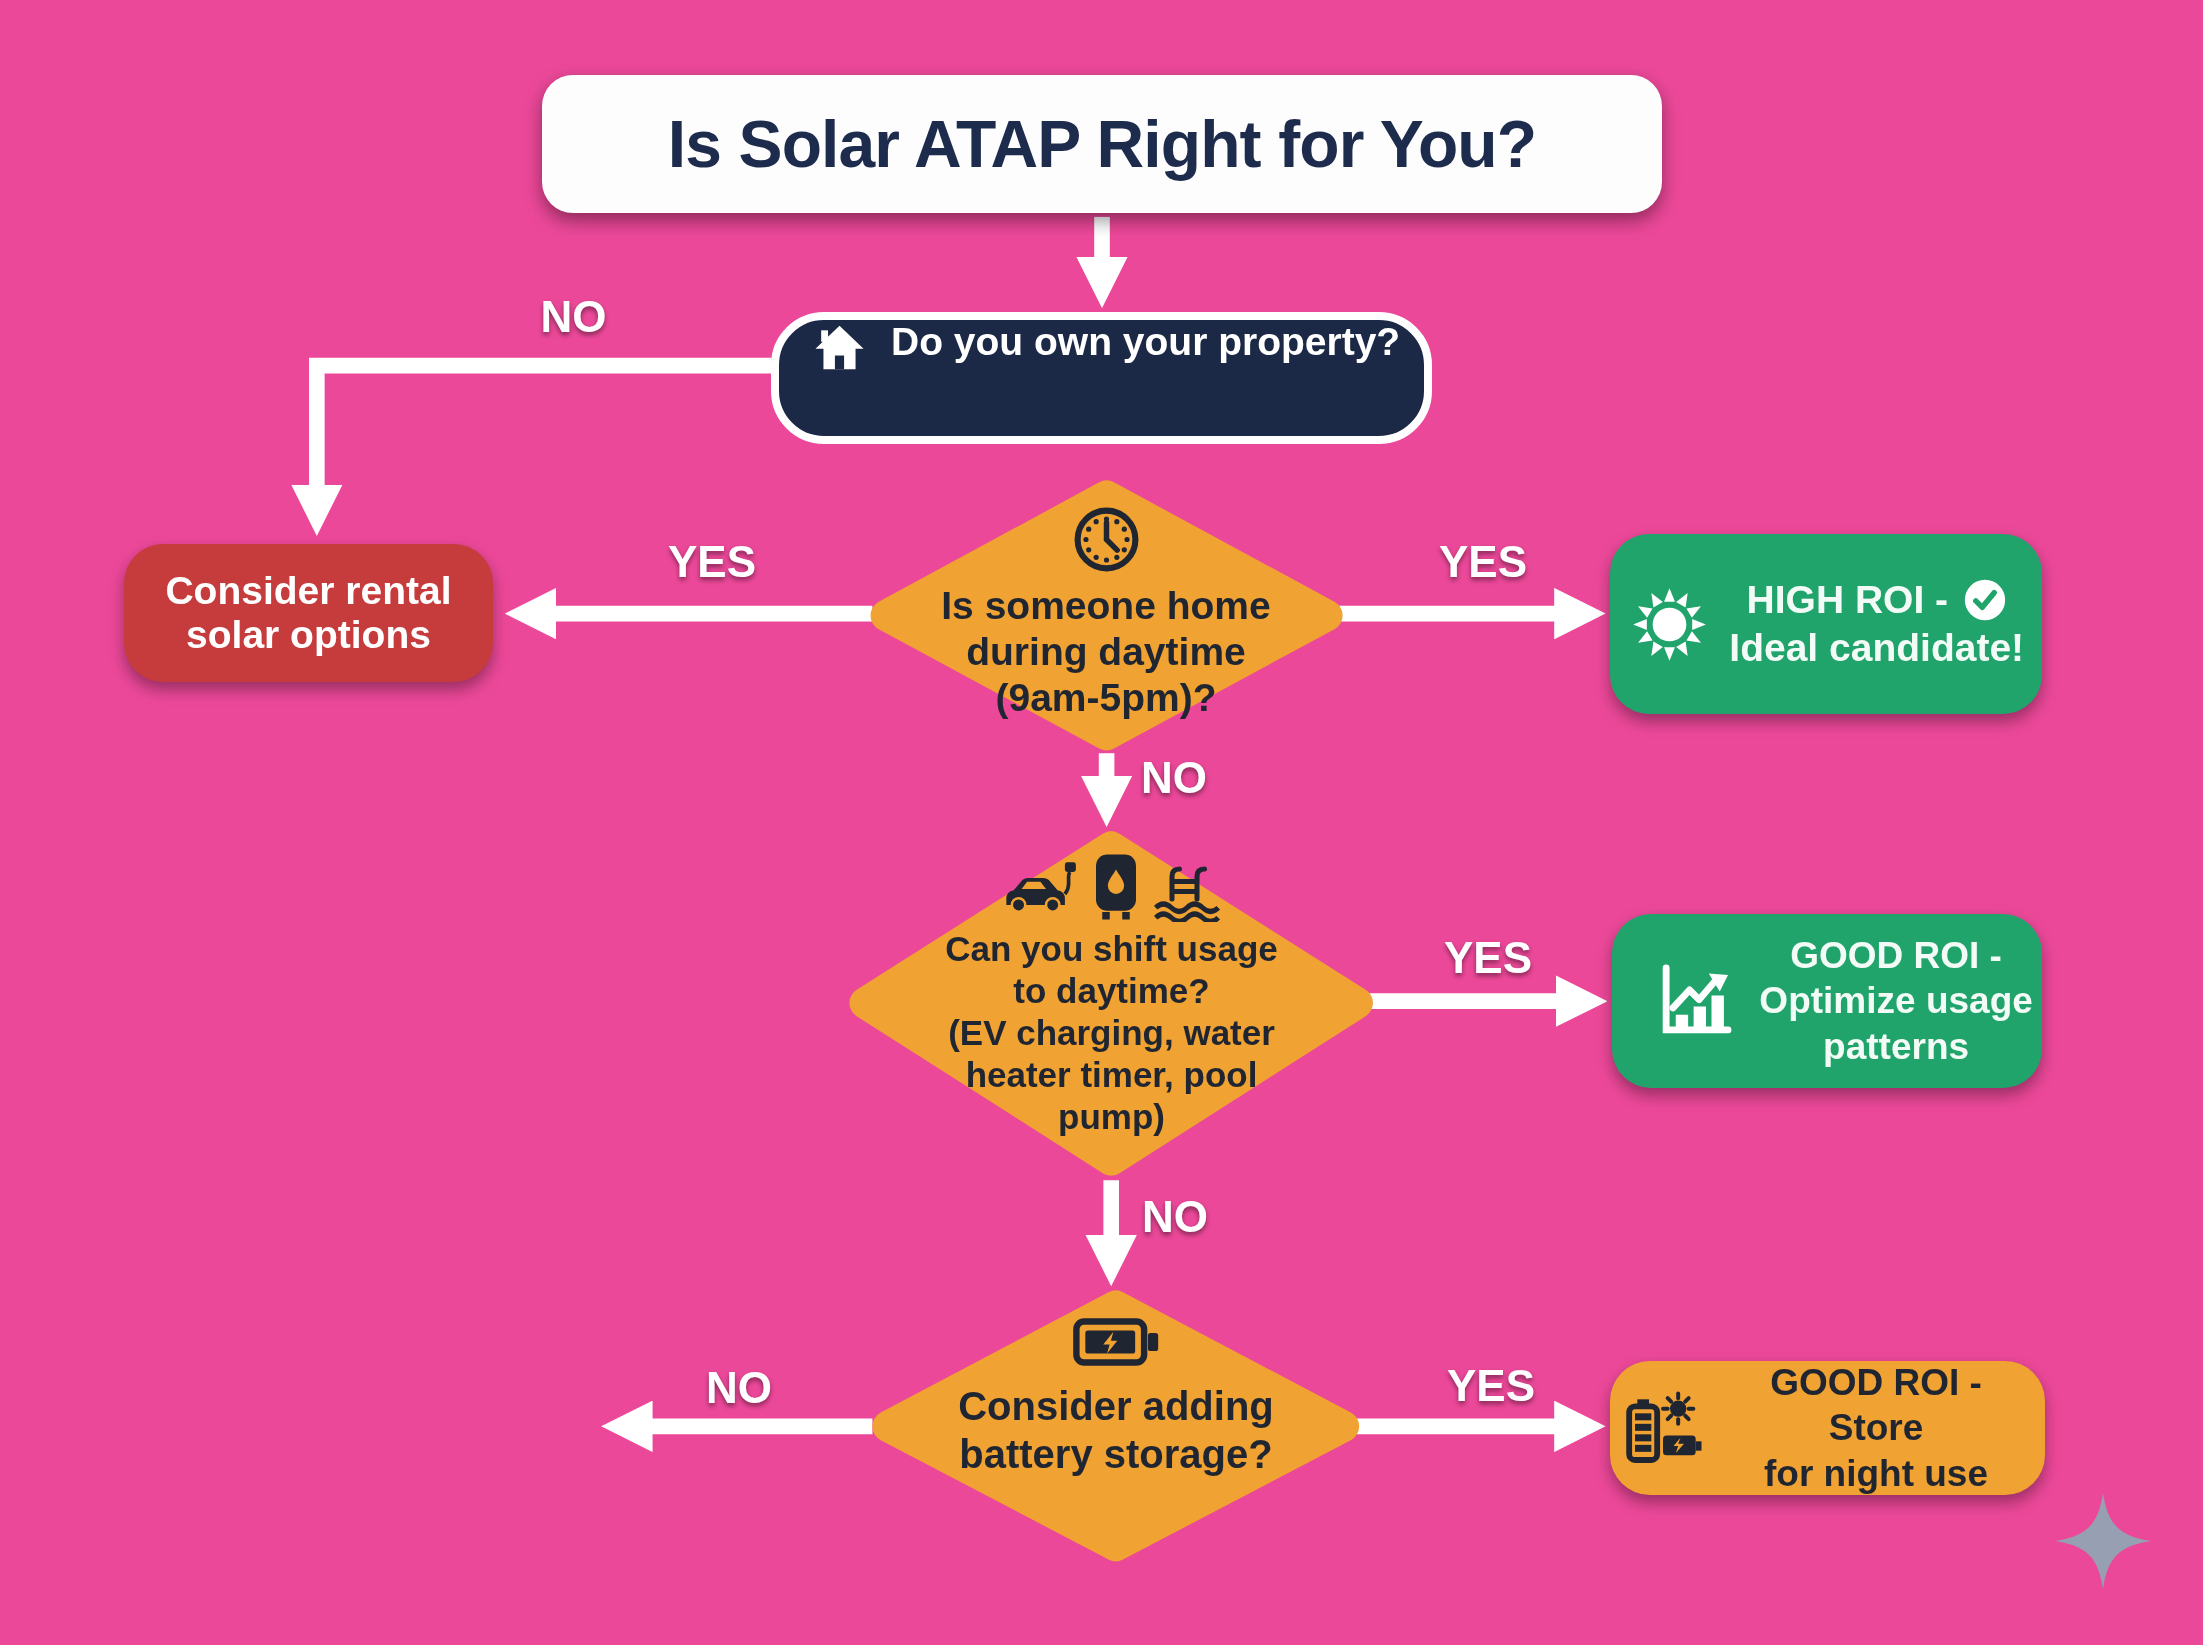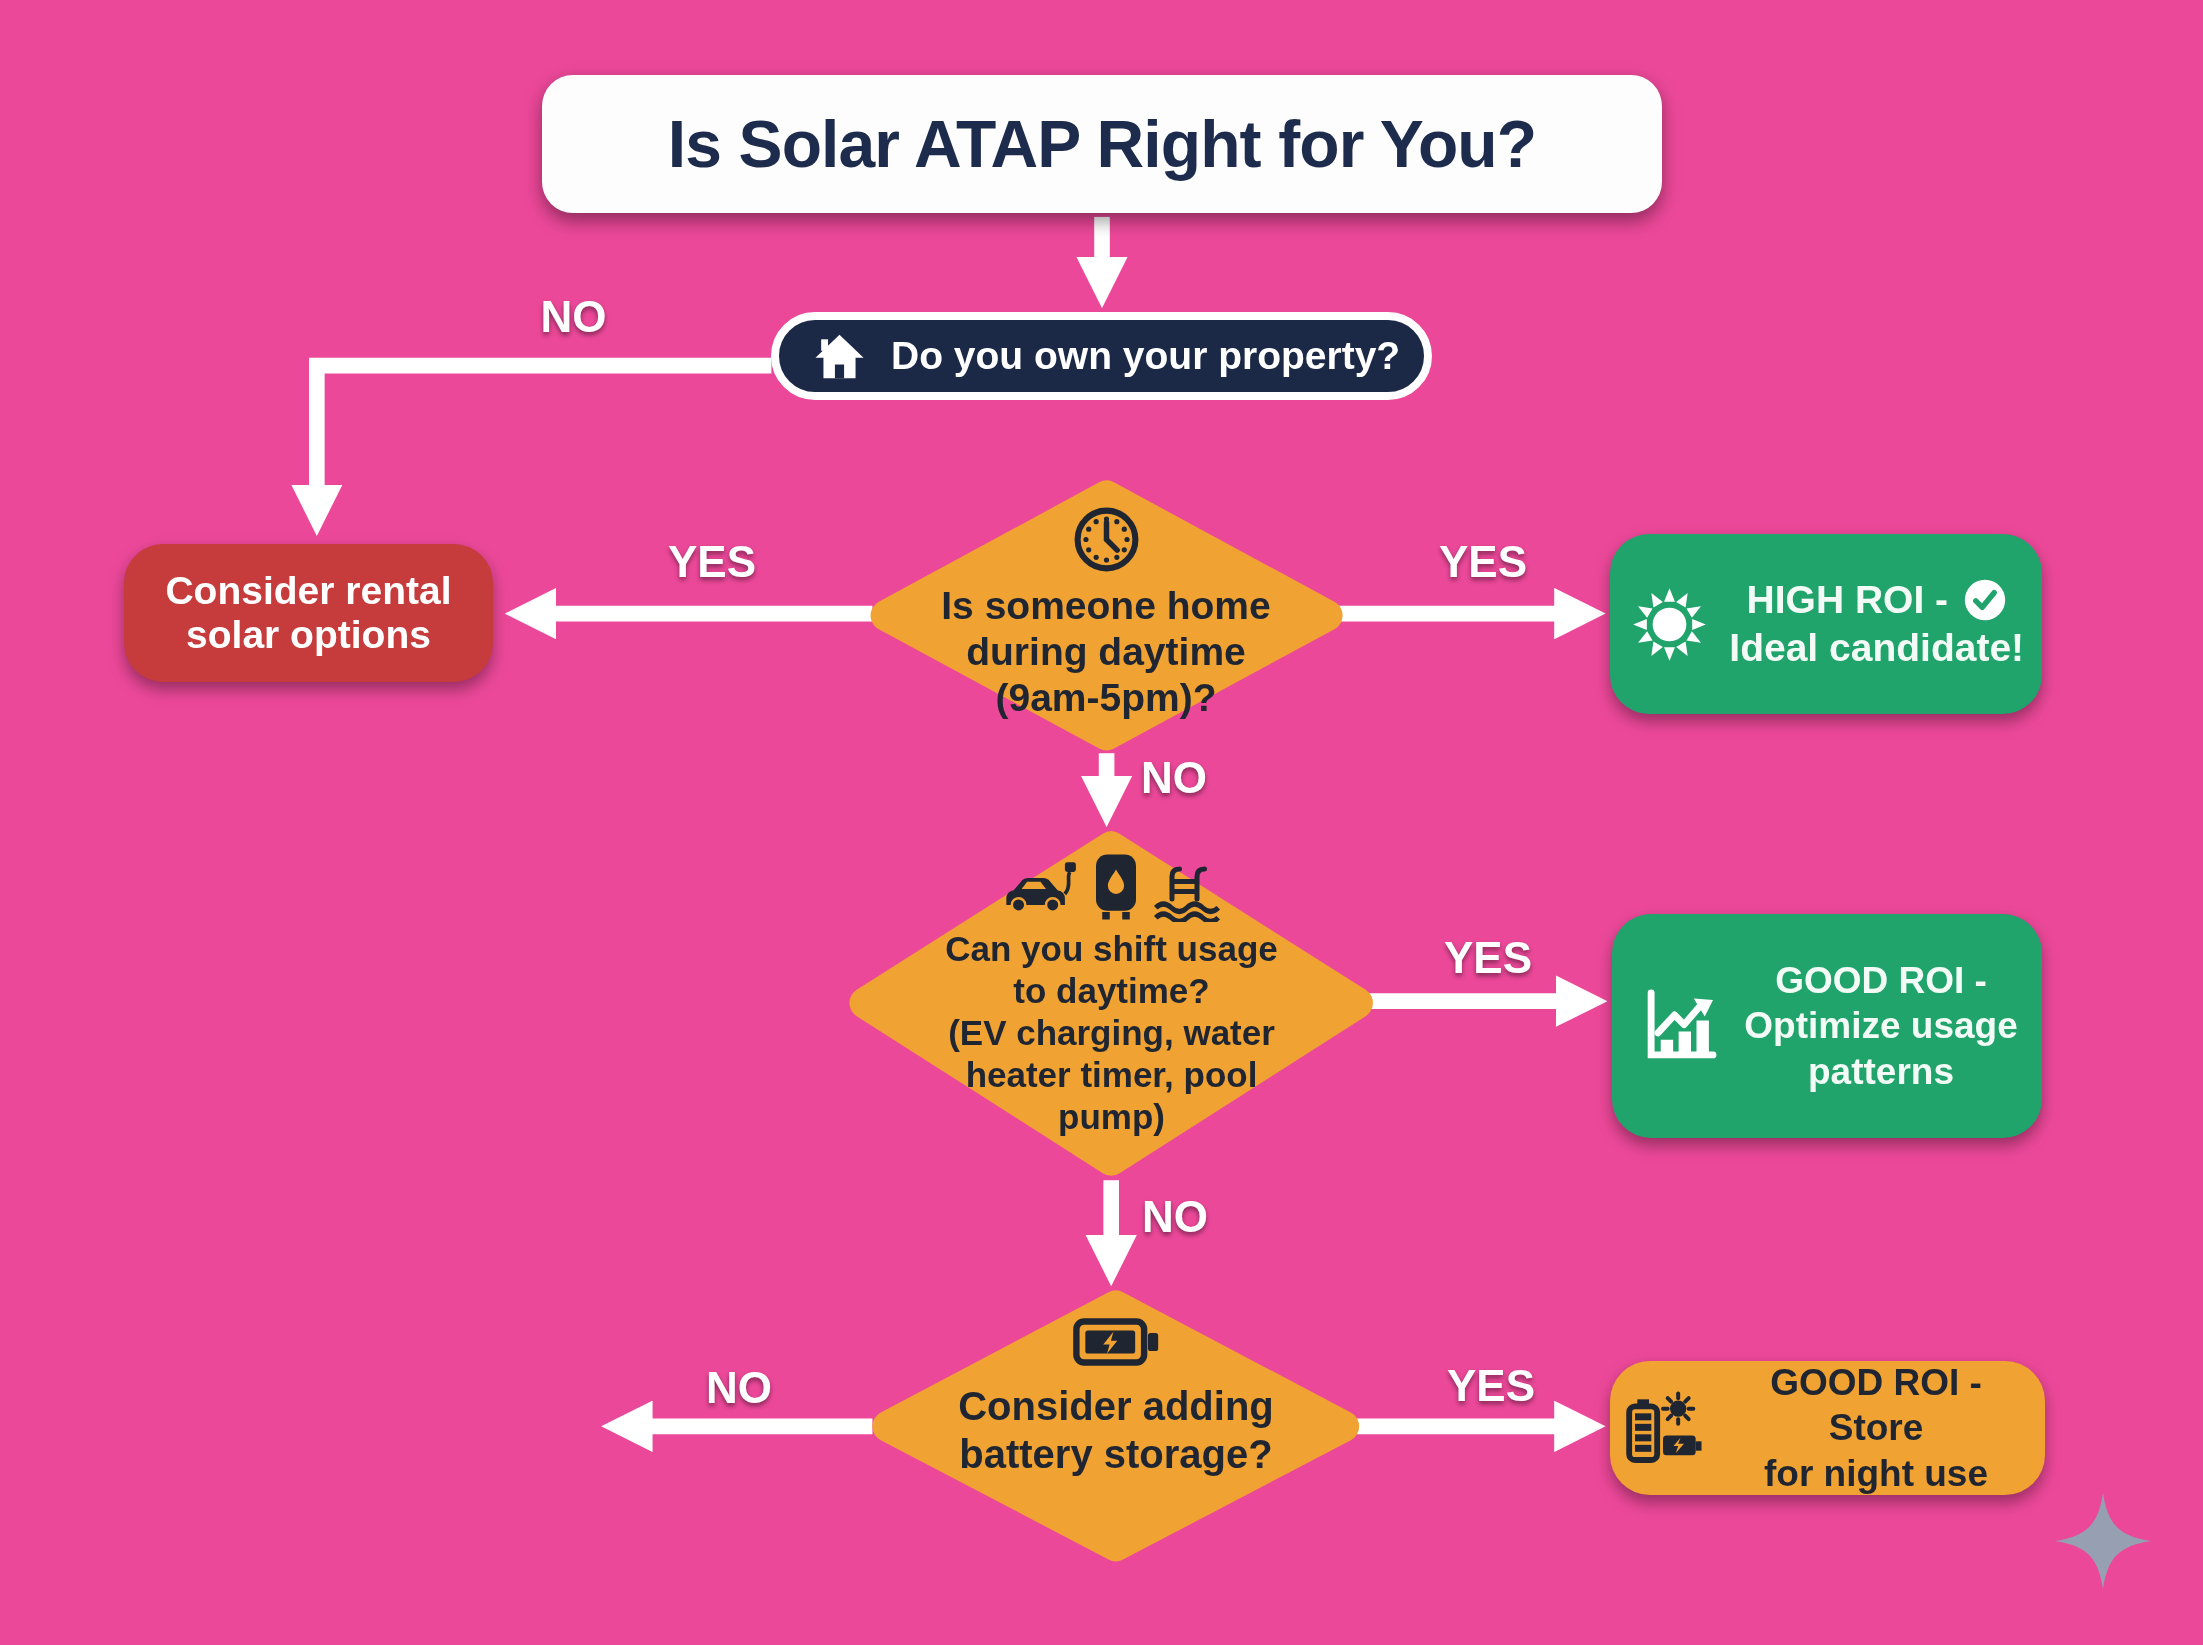--- a/index.html
+++ b/index.html
@@ -6,29 +6,29 @@
   .canvas{position:relative;width:2204px;height:1646px;background:#ec4899;overflow:hidden;
           font-family:Liberation Sans, sans-serif;}
   .abs{position:absolute;}
   svg{display:block;}
   .layer{position:absolute;left:0;top:0;}
 
   .title-box{left:542px;top:75px;width:1120px;height:138px;background:#FDFDFD;border-radius:31px;
              display:flex;align-items:center;justify-content:center;box-shadow:0 7.3px 18.4px rgba(0,0,0,.4);}
   .title-text{font-size:66px;font-weight:800;color:#1D2B4D;letter-spacing:-0.9px;white-space:nowrap;}
 
-  .pill{left:771px;top:312px;width:661px;height:88px;border:8.3px solid #fff;border-radius:53px;
-        box-sizing:border-box;display:flex;align-items:center;gap:22px;padding:0 31px;background:#1B2946;}
+  .pill{left:771px;top:312px;width:661px;height:132px;border:8.3px solid #fff;border-radius:53px;
+        box-sizing:border-box;display:flex;align-items:flex-start;gap:22px;padding:0 31px;background:#1B2946;}
   .pill-text{font-size:39px;font-weight:800;color:#fff;white-space:nowrap;}
 
   .result{display:flex;align-items:center;justify-content:center;box-shadow:0 7.3px 14.7px rgba(0,0,0,.35);}
   .rental{left:124px;top:544px;width:369px;height:138px;background:#C63B3B;border-radius:39px;}
   .rental .txt{font-size:39px;font-weight:800;color:#fff;text-align:center;}
   .highroi{left:1610px;top:534px;width:432px;height:180px;background:#21A46C;border-radius:39px;gap:18.4px;padding:0 13px;box-sizing:border-box;}
-  .optimize{left:1612px;top:914px;width:430px;height:224px;background:#21A46C;border-radius:39px;gap:20px;padding:0 9.2px;box-sizing:border-box;}
+  .optimize{left:1612px;top:914px;width:430px;height:174px;background:#21A46C;border-radius:39px;gap:20px;padding:0 9.2px;box-sizing:border-box;justify-content:flex-end;}
   .greentxt{font-size:39px;font-weight:800;color:#F2FBF6;text-align:center;line-height:1.22;}
   .lowerroi{left:124px;top:1359px;width:468px;height:136px;background:#F0A232;border-radius:42px;gap:18.4px;padding:0 13px;box-sizing:border-box;}
   .store{left:1610px;top:1361px;width:435px;height:134px;background:#F0A232;border-radius:40px;gap:13px;padding:8px 11px;box-sizing:border-box;}
   .darktxt{font-size:38px;font-weight:800;color:#1F2531;text-align:center;line-height:1.22;}
 
   .multiline{white-space:pre-line;}
 
   .d-content{display:flex;flex-direction:column;align-items:center;justify-content:center;text-align:center;}
   .d1{left:895px;top:503px;width:422px;gap:7.3px;}
   .d1 .txt{font-size:39px;font-weight:800;color:#1F2531;line-height:1.18;}

